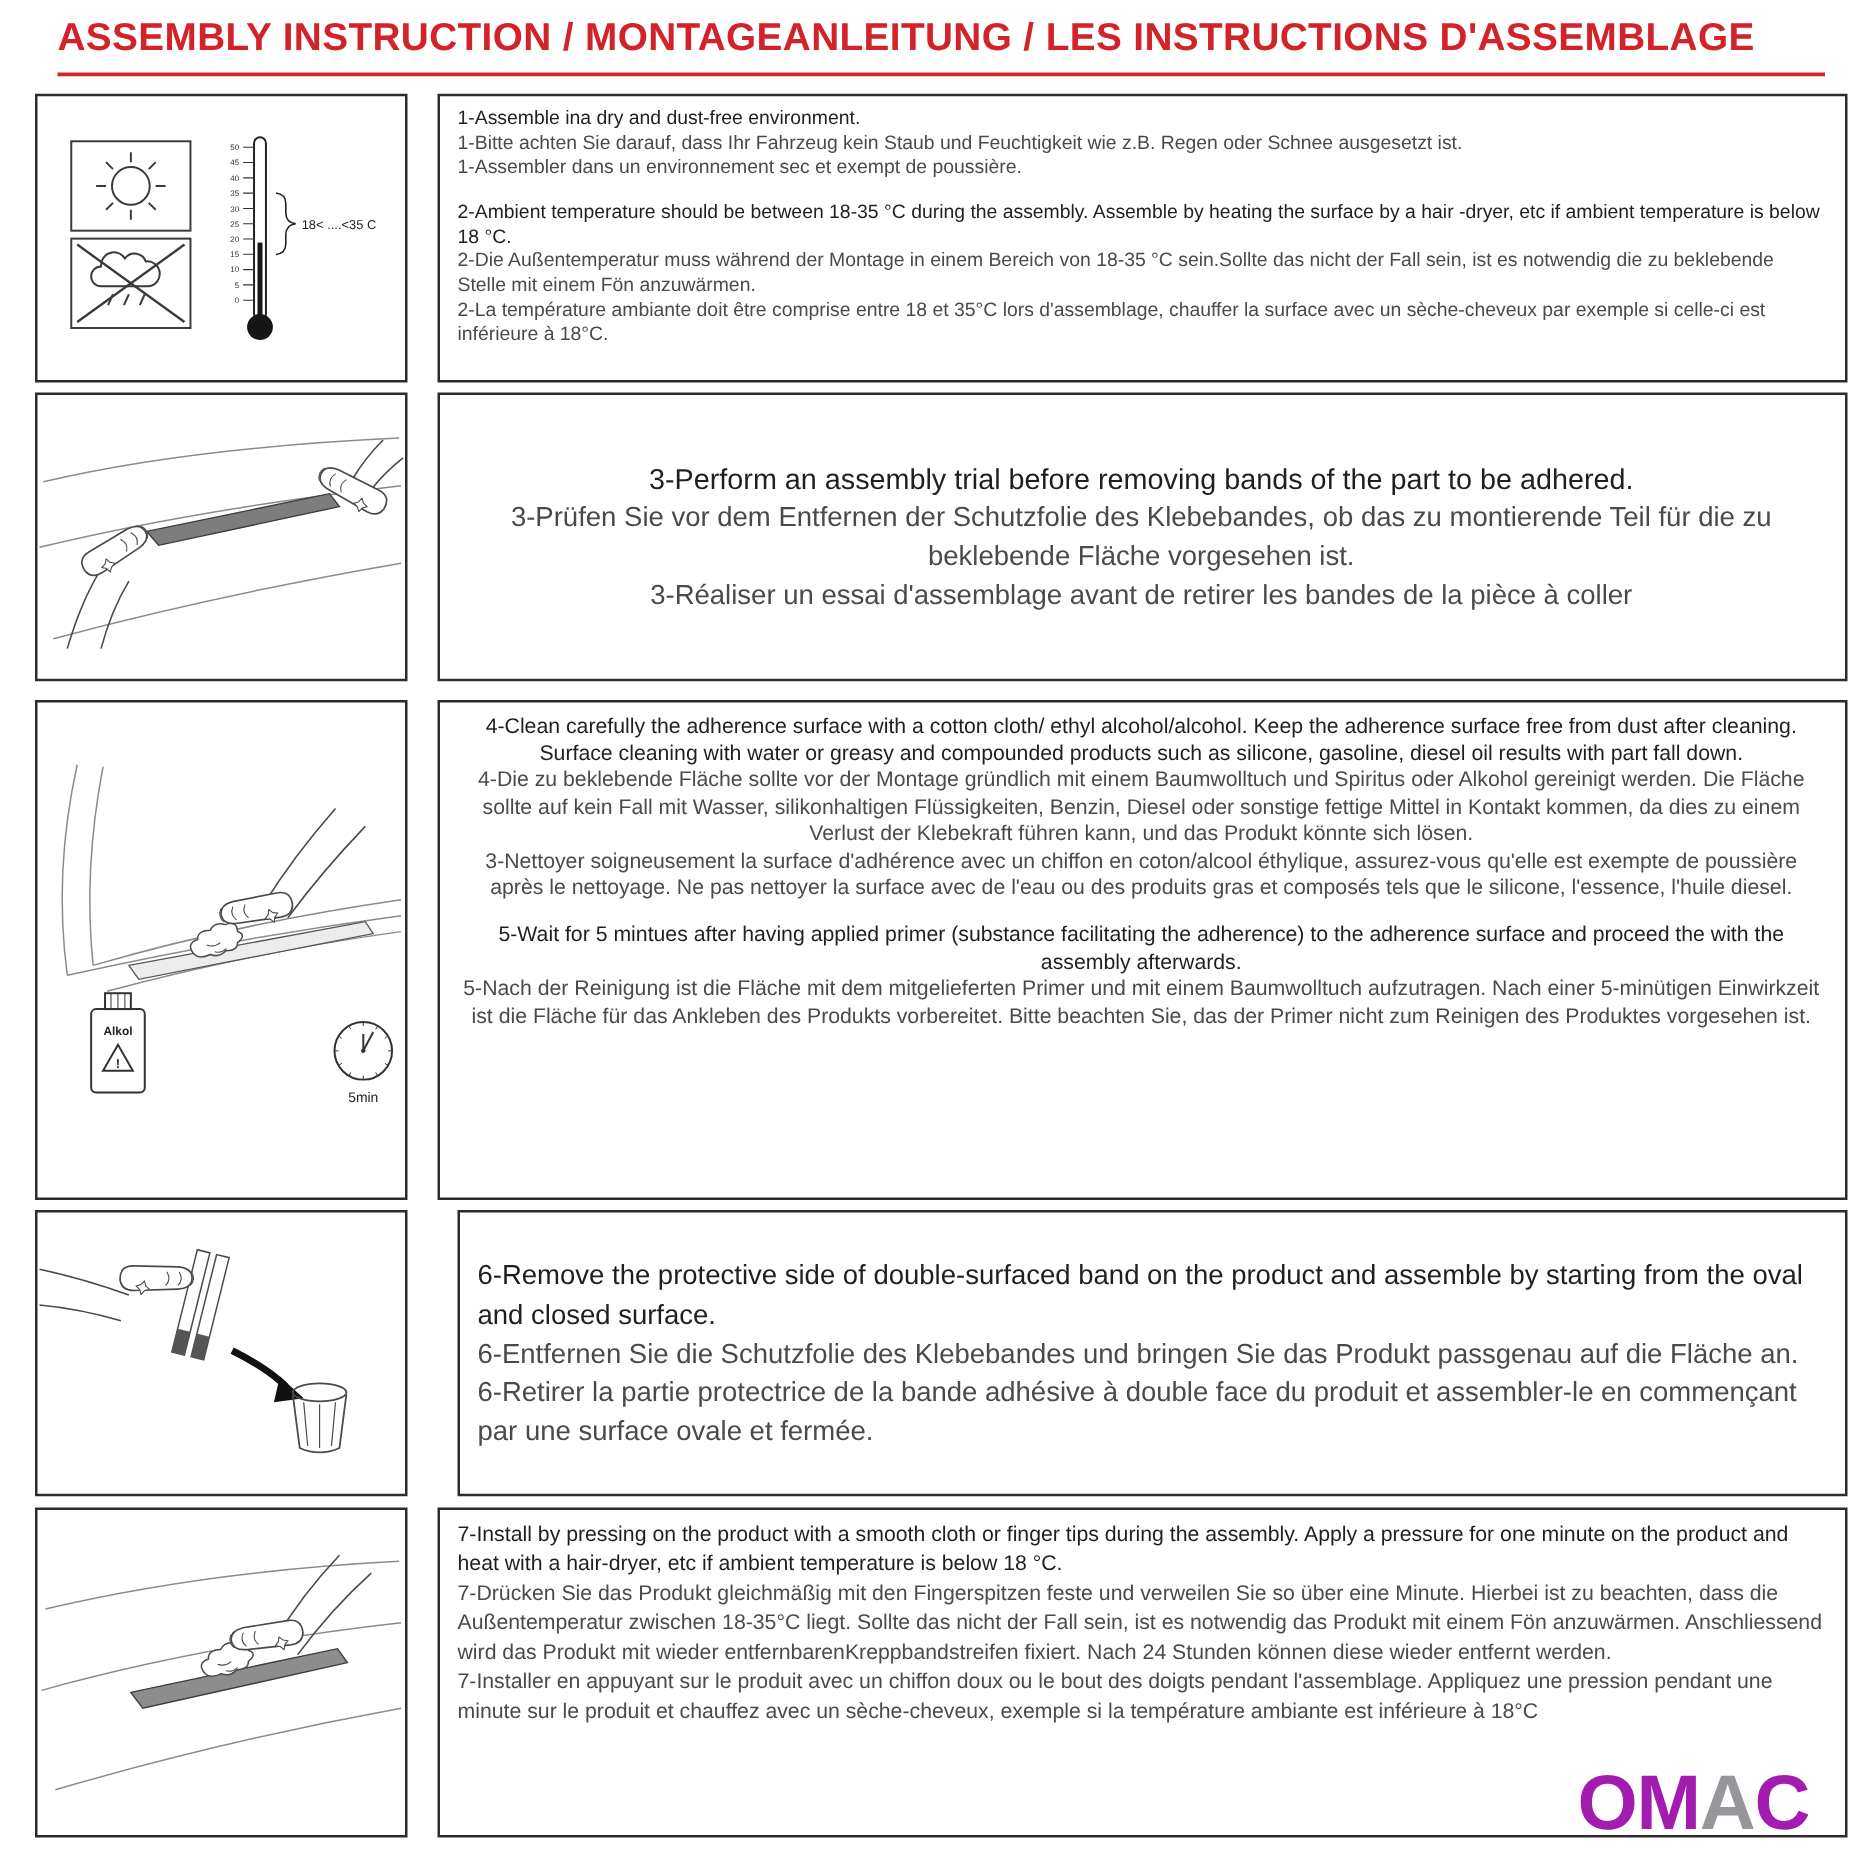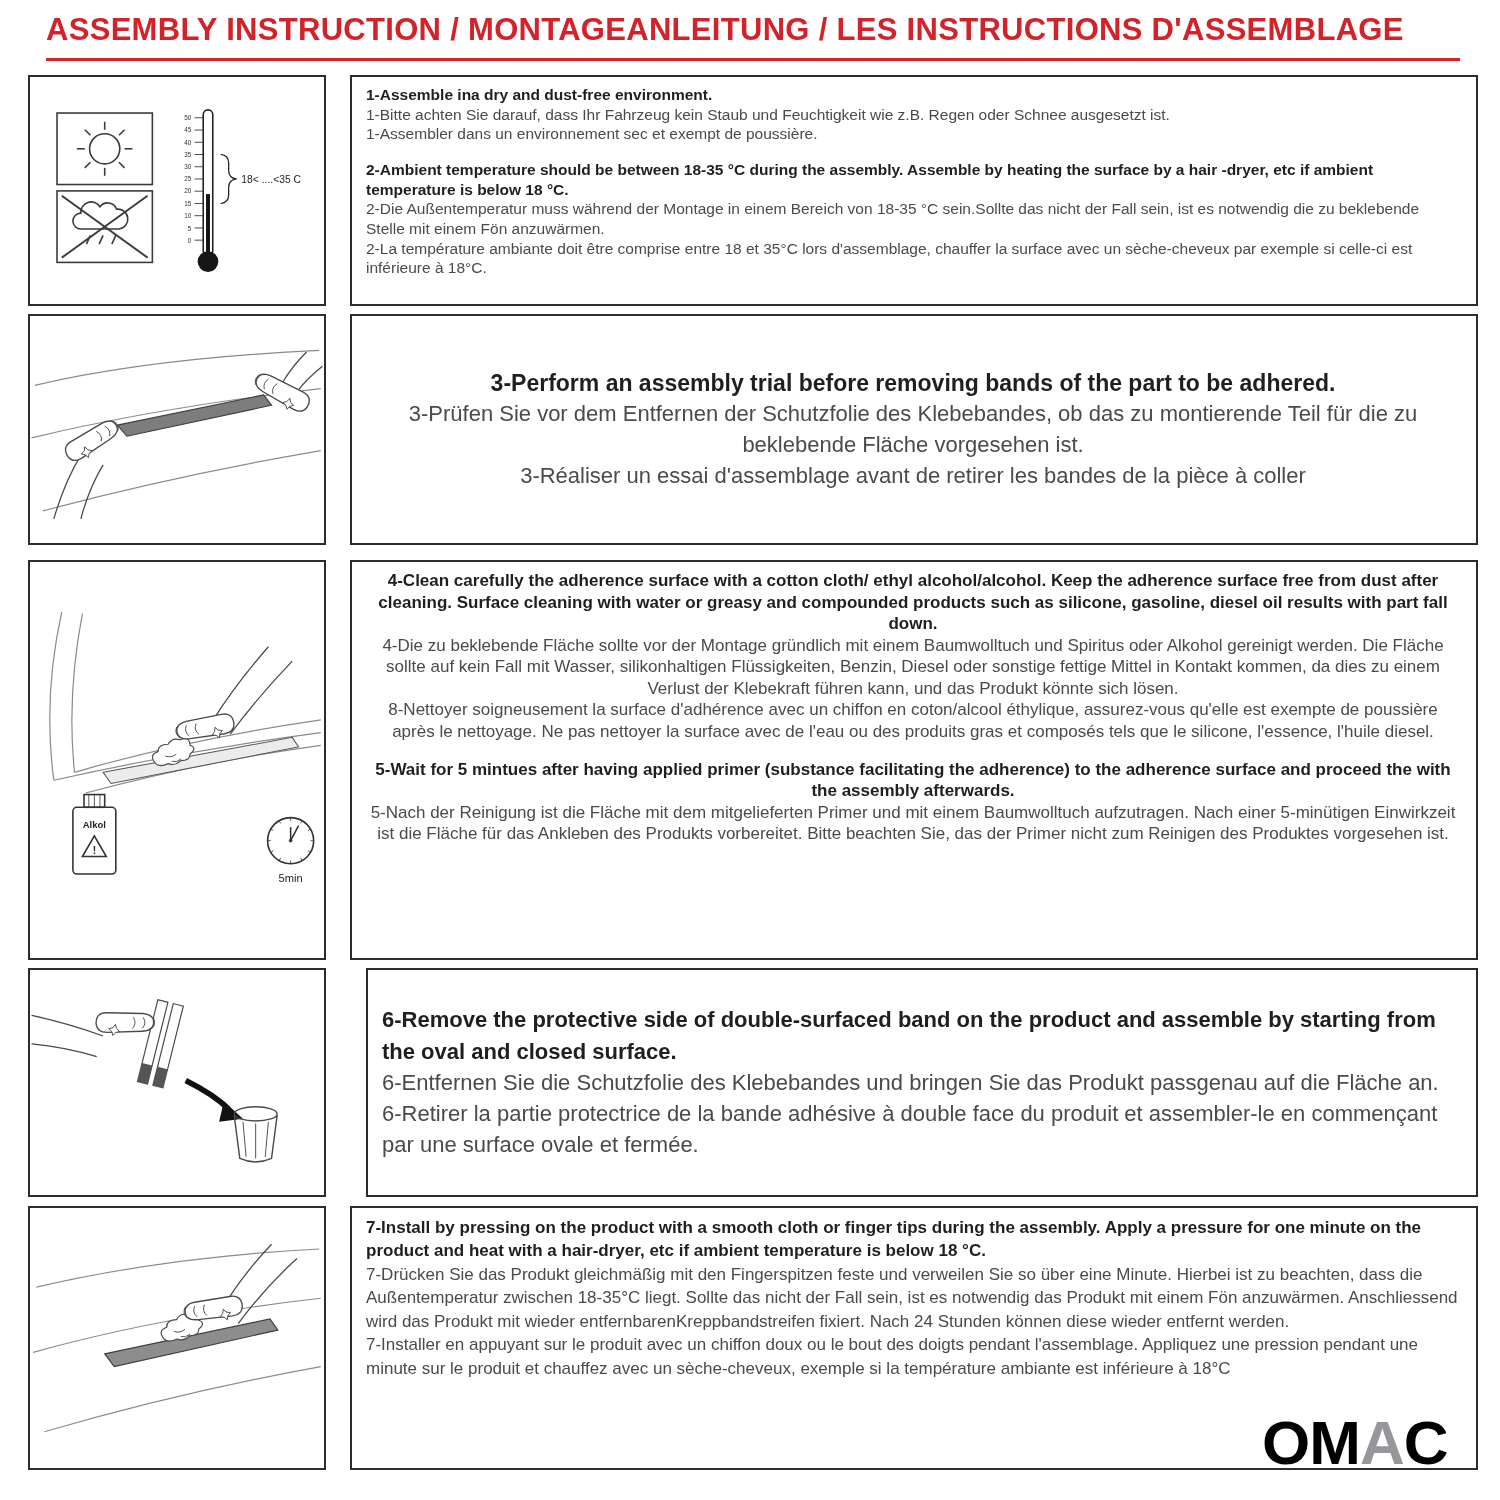--- a/index.html
+++ b/index.html
@@ -28,35 +28,35 @@
     width:298px; flex:none; border:2px solid #2c2c2c; background:#fff;
     display:flex; align-items:center; justify-content:center; overflow:hidden;
   }
   .illu-box svg { width:100%; height:100%; display:block; }
   .text-box {
     flex:1; border:2px solid #2c2c2c; background:#fff;
     padding:8px 16px 8px 14px; display:flex; flex-direction:column; overflow:hidden;
   }
   .text-box.vcenter { justify-content:center; }
   .text-box p { margin:0; }
-  .b { font-weight:700; color:#1f1f1f; }
+  .b { font-weight:400; color:#1f1f1f; }
   .gap { margin-top:16px !important; }
   .t1 { font-size:15.5px; line-height:1.27; }
   .t2 { font-size:22px;   line-height:1.4; }
   .t2 .b { font-size:23px; }
   .t3 { font-size:17px;   line-height:1.27;text-align:center; }
   .t4 { font-size:22px;   line-height:1.42; }
   .t5 { font-size:17px; line-height:1.38; }
   .logo {
     position:absolute; left:1262px; top:1412px; z-index:5;
     font-size:62px; font-weight:900; letter-spacing:-1px;
     font-family:"Liberation Sans",sans-serif; line-height:1;
     background:transparent;
   }
-  .logo .red  { color:#000000;text-align:right; }
+  .logo .red  { color:#a21caf;text-align:right; }
   .logo .gray { color:#95979a; }
   .defs-holder { position:absolute; width:0; height:0; overflow:hidden; }
 </style>
 </head>
 <body>
 
 <svg class="defs-holder" aria-hidden="true">
   <defs>
     <g id="hand-shape" fill="#ffffff" stroke="#4a4a4a" stroke-width="1.7" stroke-linejoin="round" stroke-linecap="round">
       <path d="M-38 0 q-4 -14 10 -17 l44 -10 q14 -2 16 8 q2 10 -12 14 l-42 12 q-12 3 -16 -7 z"></path>
@@ -213,21 +213,21 @@
         <line x1="328" y1="300" x2="328" y2="283" stroke-width="2"></line>
         <line x1="328" y1="300" x2="338" y2="281" stroke-width="2"></line>
         <circle cx="328" cy="300" r="1.8" fill="#333333"></circle>
       </g>
       <text x="328" y="352" font-size="14" fill="#1e1e1e" text-anchor="middle">5min</text>
     </svg>
   </div>
   <div class="text-box t3">
     <p class="b">4-Clean carefully the adherence surface with a cotton cloth/ ethyl alcohol/alcohol. Keep the adherence surface free from dust after cleaning. Surface cleaning with water or greasy and compounded products such as silicone, gasoline, diesel oil results with part fall down.</p>
     <p>4-Die zu beklebende Fläche sollte vor der Montage gründlich mit einem Baumwolltuch und Spiritus oder Alkohol gereinigt werden. Die Fläche sollte auf kein Fall mit Wasser, silikonhaltigen Flüssigkeiten, Benzin, Diesel oder sonstige fettige Mittel in Kontakt kommen, da dies zu einem Verlust der Klebekraft führen kann, und das Produkt könnte sich lösen.</p>
-    <p>8-Nettoyer soigneusement la surface d'adhérence avec un chiffon en coton/alcool éthylique, assurez-vous qu'elle est exempte de poussière après le nettoyage. Ne pas nettoyer la surface avec de l'eau ou des produits gras et composés tels que le silicone, l'essence, l'huile diesel.</p>
+    <p>3-Nettoyer soigneusement la surface d'adhérence avec un chiffon en coton/alcool éthylique, assurez-vous qu'elle est exempte de poussière après le nettoyage. Ne pas nettoyer la surface avec de l'eau ou des produits gras et composés tels que le silicone, l'essence, l'huile diesel.</p>
     <p class="b gap">5-Wait for 5 mintues after having applied primer (substance facilitating the adherence) to the adherence surface and proceed the with the assembly afterwards.</p>
     <p>5-Nach der Reinigung ist die Fläche mit dem mitgelieferten Primer und mit einem Baumwolltuch aufzutragen. Nach einer 5-minütigen Einwirkzeit ist die Fläche für das Ankleben des Produkts vorbereitet. Bitte beachten Sie, das der Primer nicht zum Reinigen des Produktes vorgesehen ist.</p>
   </div>
 </section>
 
 <section class="row row4">
   <div class="illu-box">
     <svg viewBox="0 0 370 225">
       <g fill="none" stroke="#4a4a4a" stroke-width="1.6">
         <path d="M2 28 Q48 38 92 54"></path>

